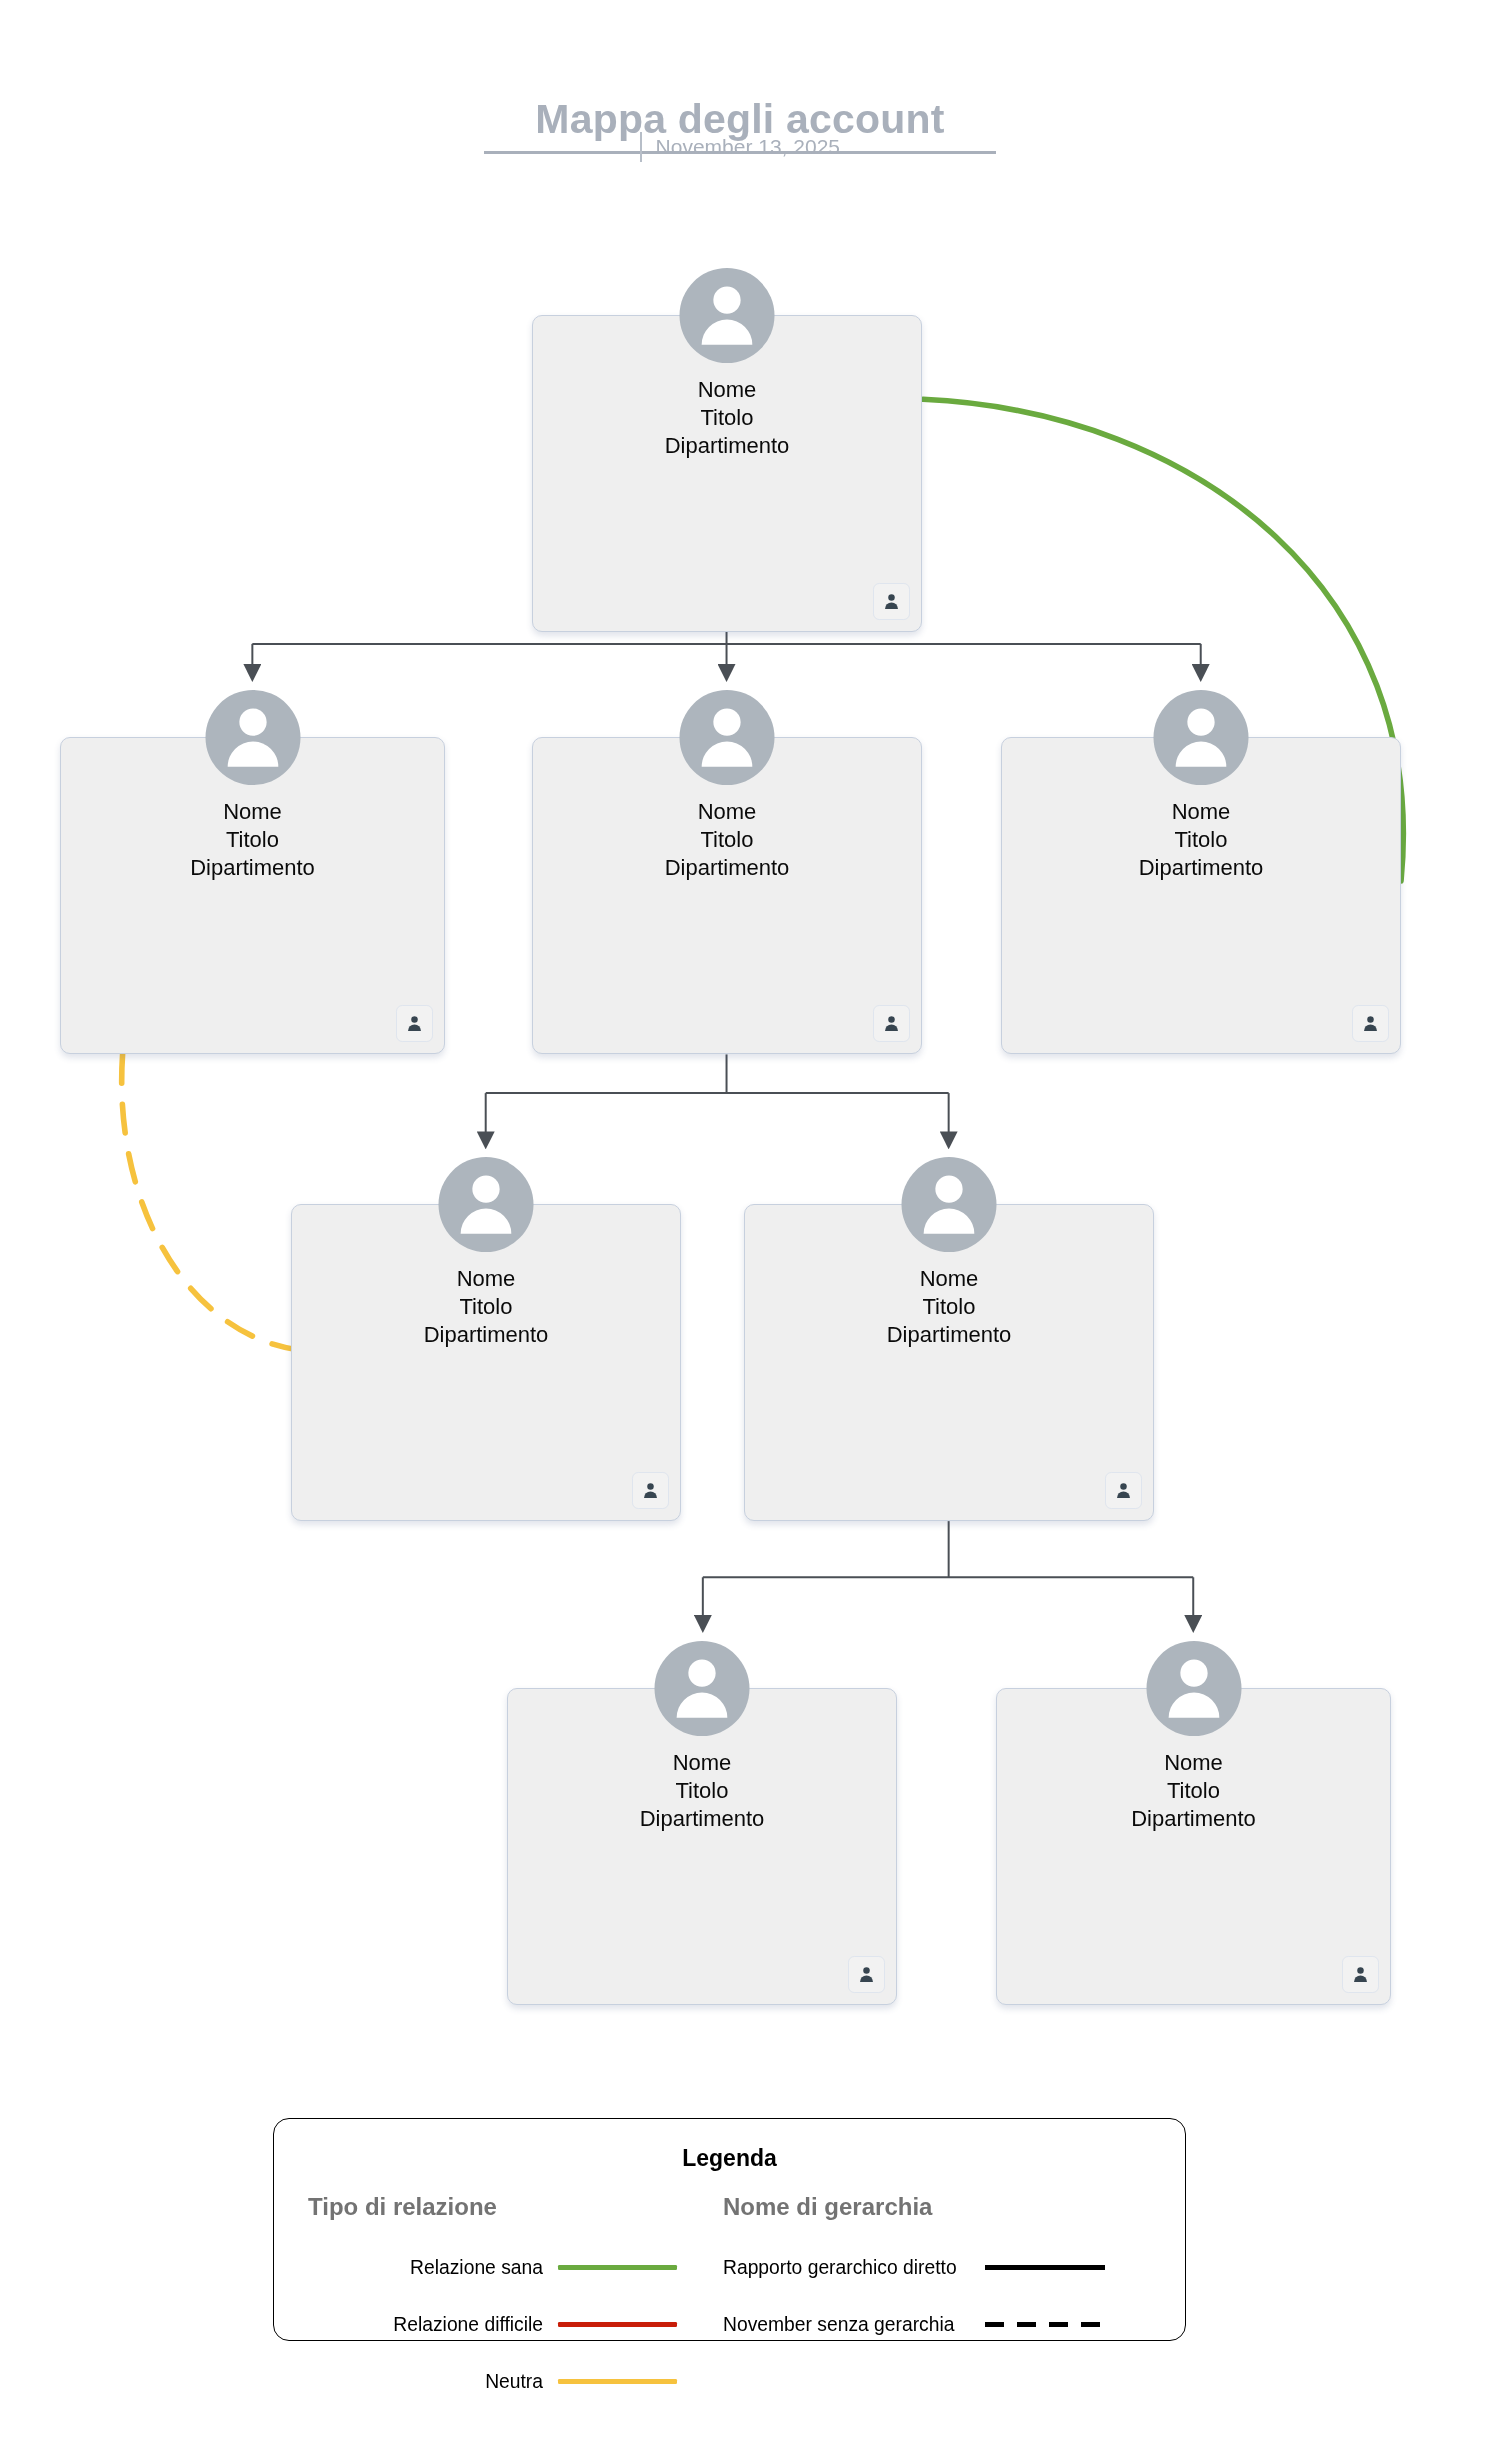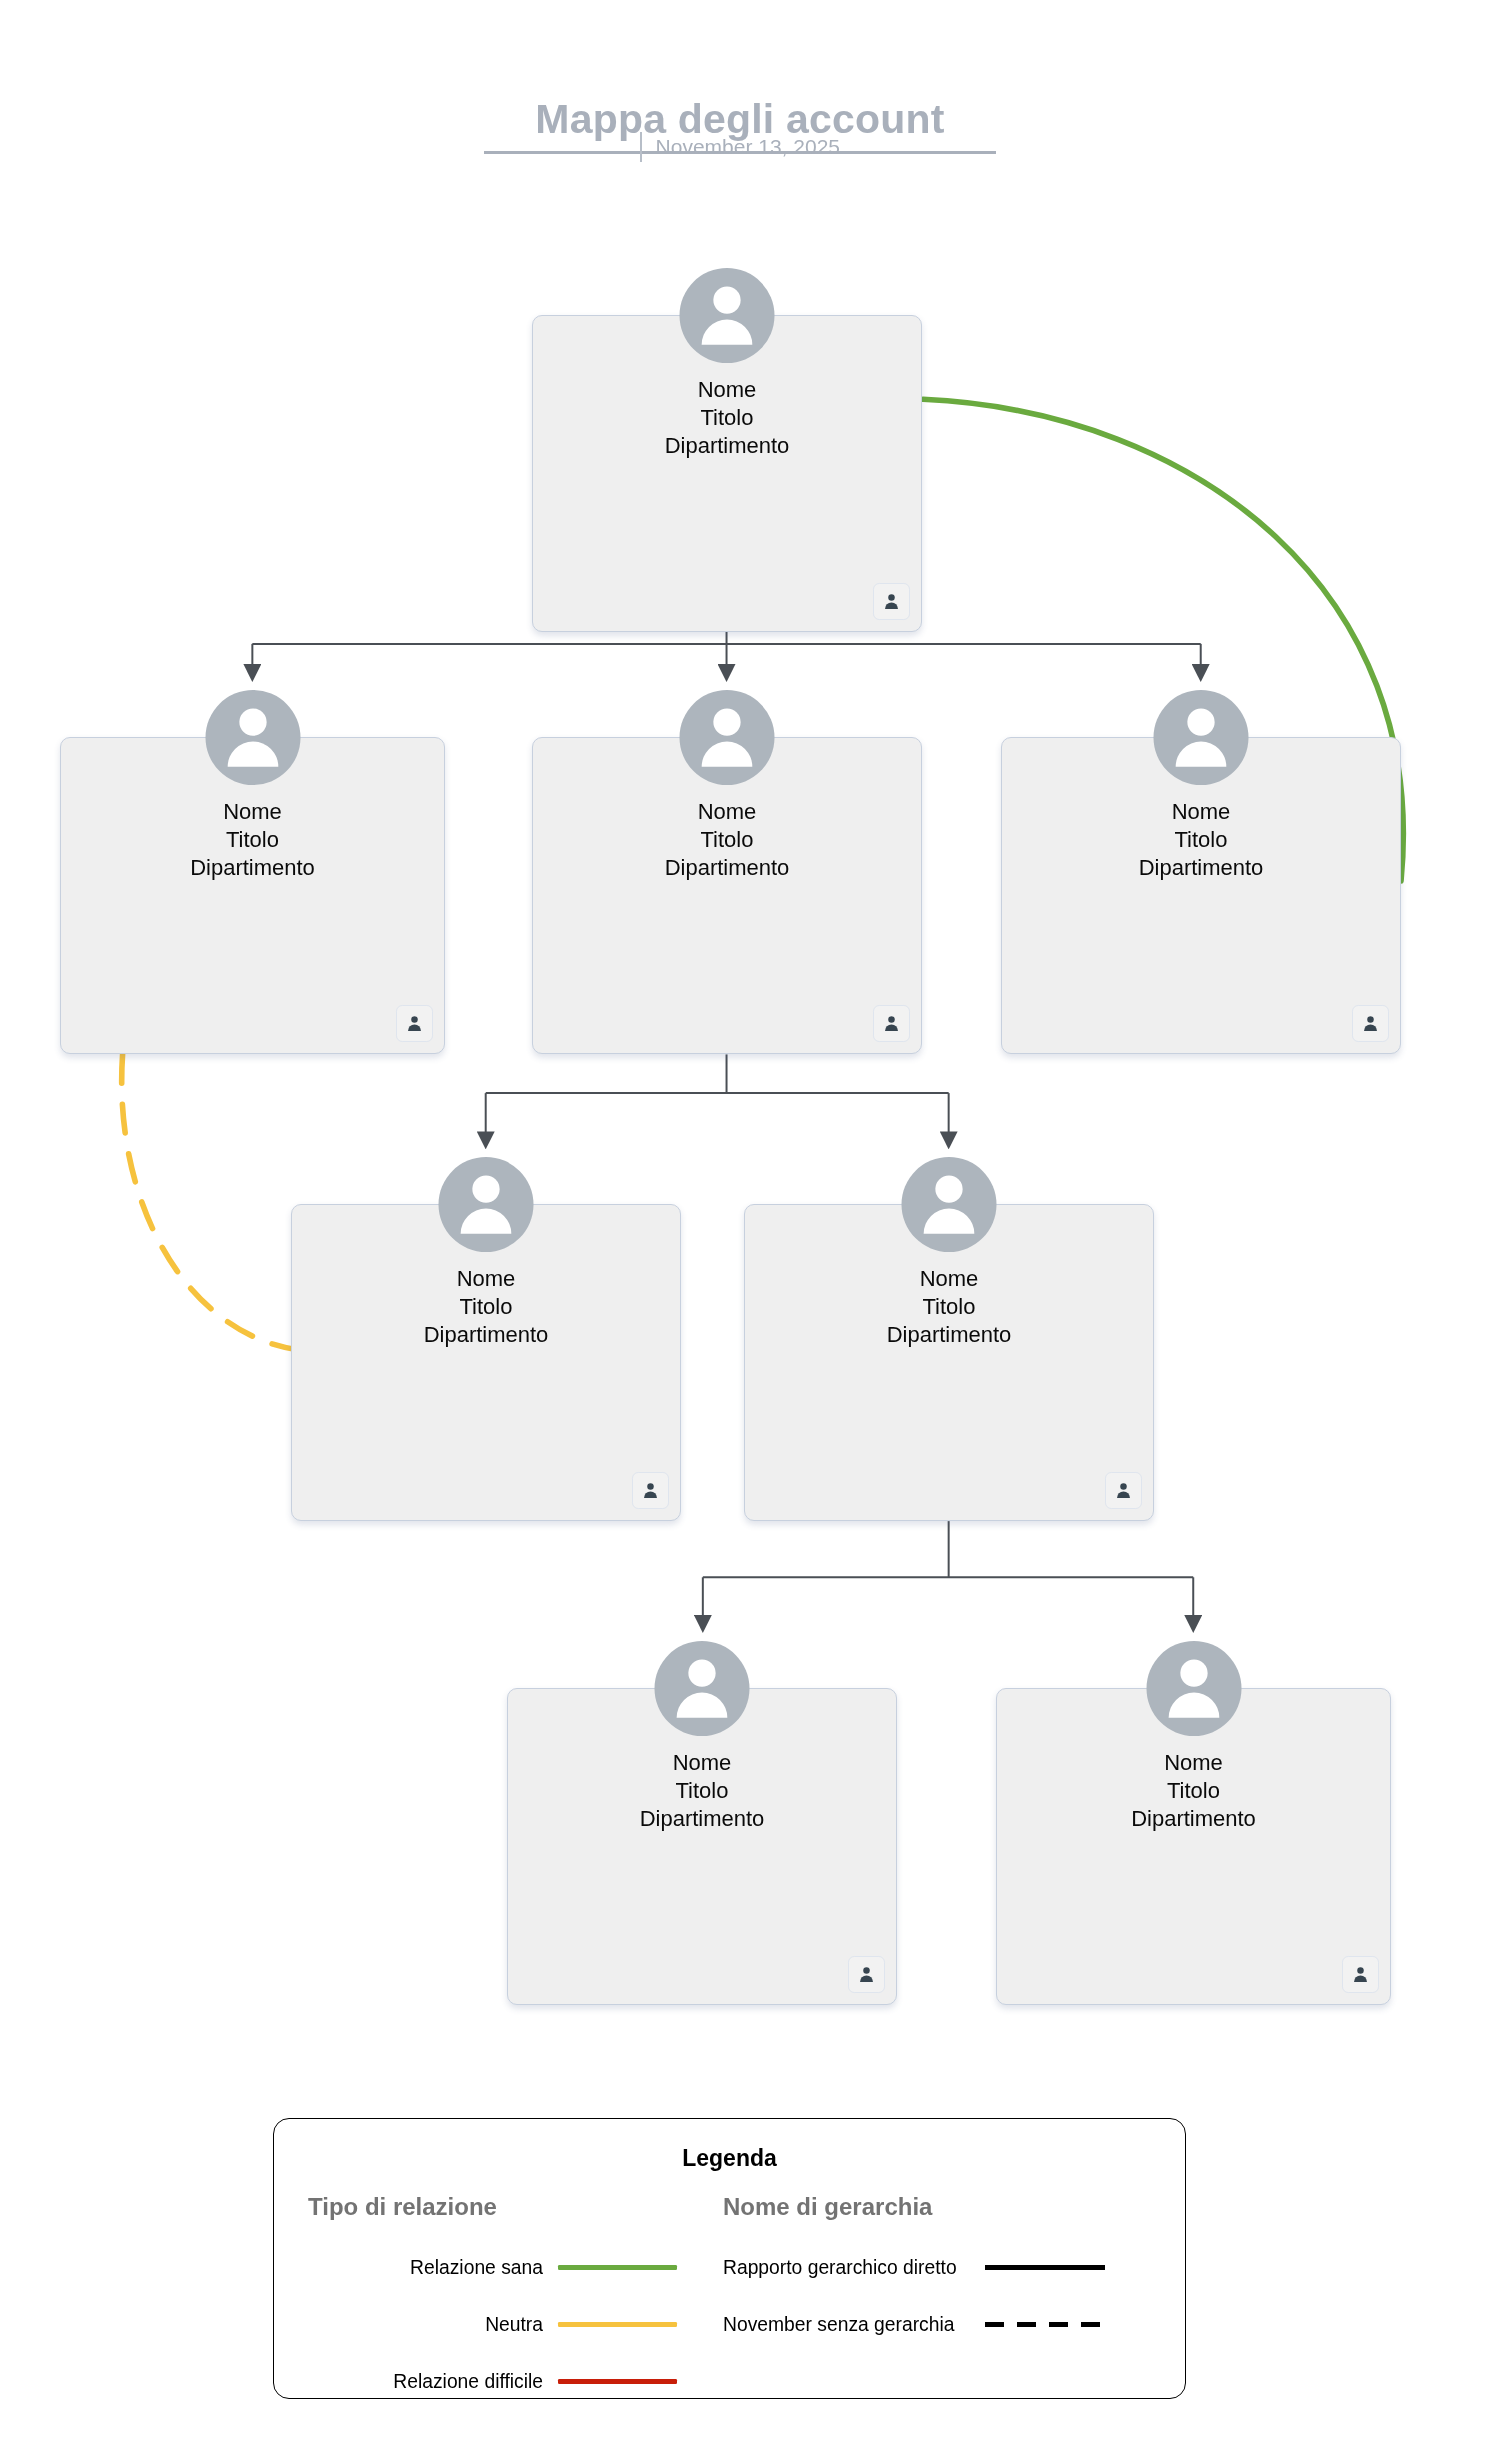--- a/index.html
+++ b/index.html
@@ -132,21 +132,21 @@
     justify-content: center;
   }
   .badge svg { display: block; }
 
   
   #legend {
     position: absolute;
     left: 273px;
     top: 2118px;
     width: 913px;
-    height: 281px;
+    height: 223px;
     box-sizing: border-box;
     border: 1.9px solid #000000;
     border-radius: 16px;
     background: #ffffff;
   }
   #legend-title {
     position: absolute;
     left: 0;
     right: 0;
     top: 26px;
@@ -443,27 +443,27 @@
 
     <div class="legend-col" id="legend-col-left">
       <div class="legend-head">Tipo di relazione</div>
 
       <div class="legend-row">
         <div class="legend-label">Relazione sana</div>
         <div class="swatch" style="background:#6aaa3f;"></div>
       </div>
 
       <div class="legend-row">
+        <div class="legend-label">Relazione difficile</div>
+        <div class="swatch" style="background:#c81e09;"></div>
+      </div>
+
+      <div class="legend-row">
         <div class="legend-label">Neutra</div>
         <div class="swatch" style="background:#f6c23e;"></div>
-      </div>
-
-      <div class="legend-row">
-        <div class="legend-label">Relazione difficile</div>
-        <div class="swatch" style="background:#c81e09;"></div>
       </div>
     </div>
 
     <div class="legend-col" id="legend-col-right">
       <div class="legend-head">Nome di gerarchia</div>
 
       <div class="legend-row">
         <div class="legend-label">Rapporto gerarchico diretto</div>
         <div class="swatch-solid"></div>
       </div>

